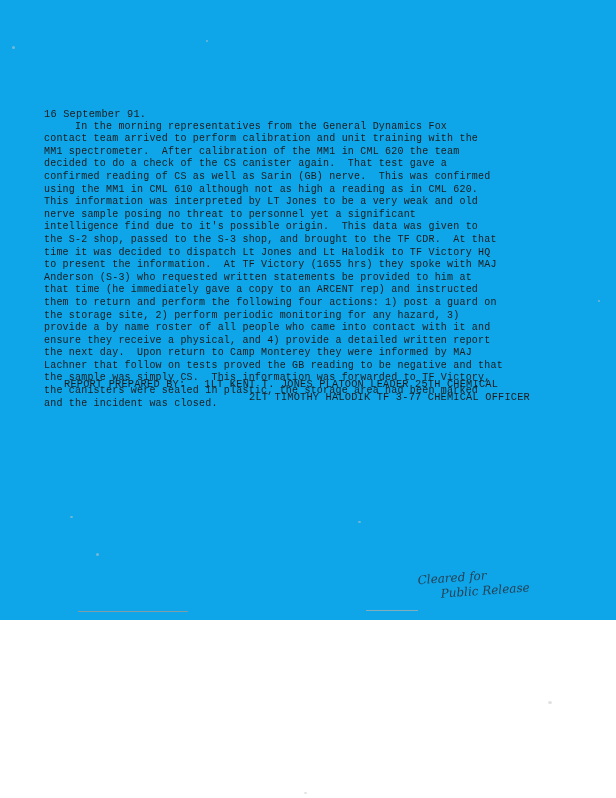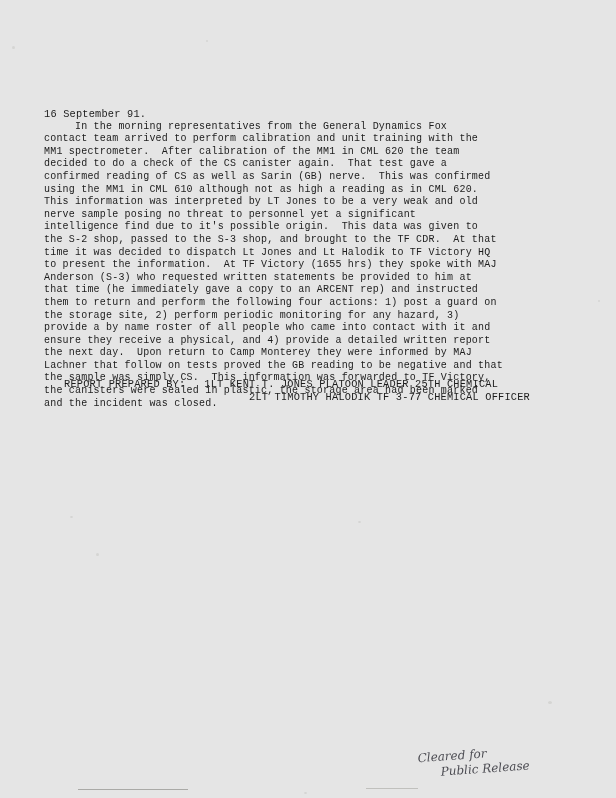--- a/index.html
+++ b/index.html
@@ -9,22 +9,22 @@
   body {
     width: 616px;
     height: 798px;
     background: #ffffff;
     font-family: "Liberation Mono", monospace;
     overflow: hidden;
   }
   .page {
     position: relative;
     width: 616px;
-    height: 798px;
-    background: #e5e5e5;
+    height: 620px;
+    background: #0ea5e9;
     box-sizing: border-box;
   }
   
   .speckle {
     position: absolute;
     background: #c9c9c4;
     border-radius: 50%;
     opacity: 0.55;
   }
   .doc-body {

